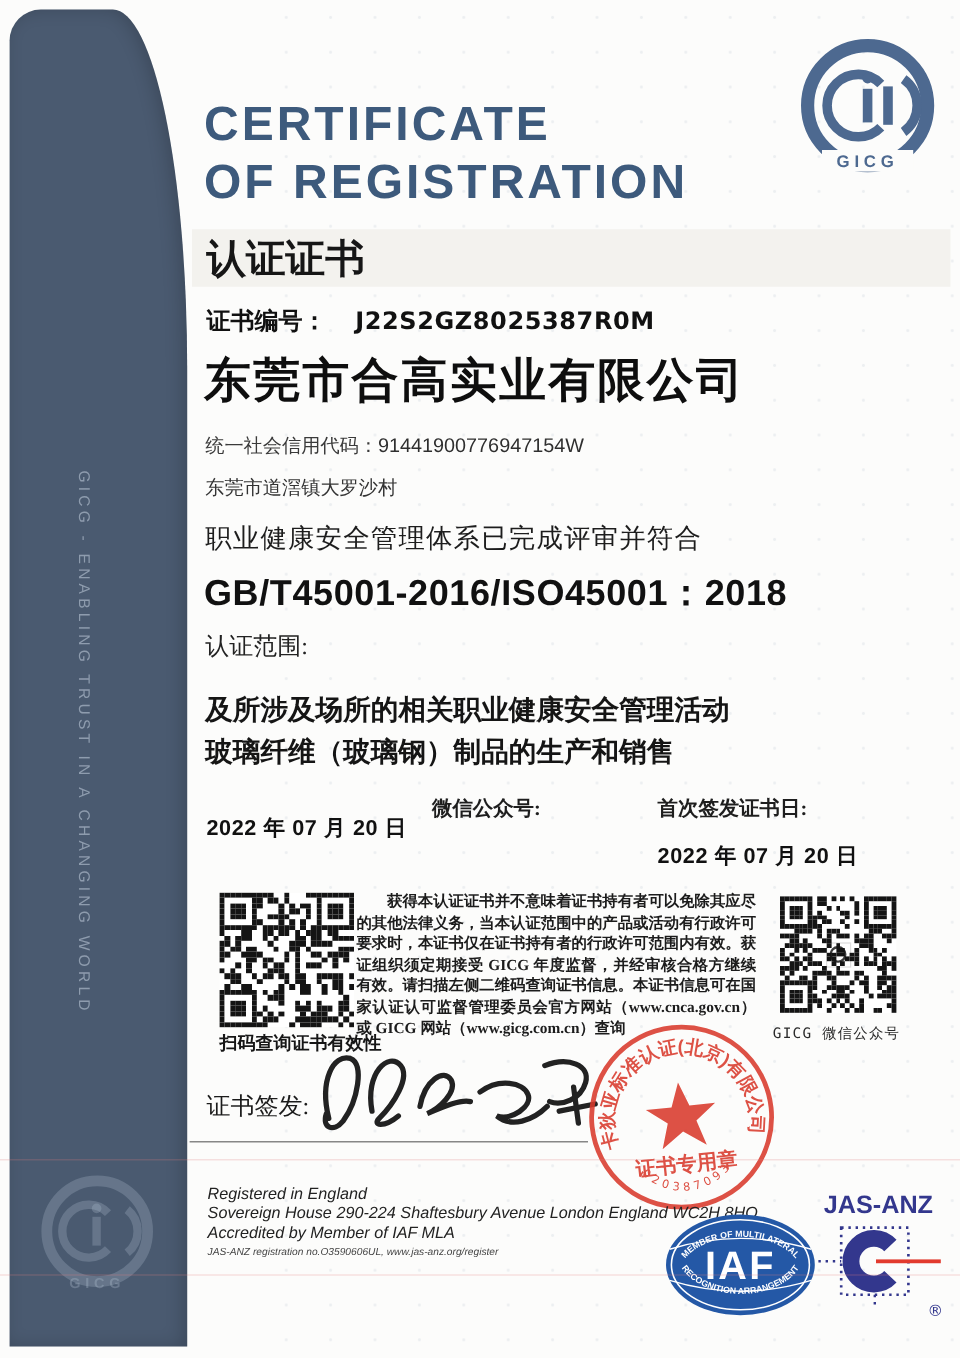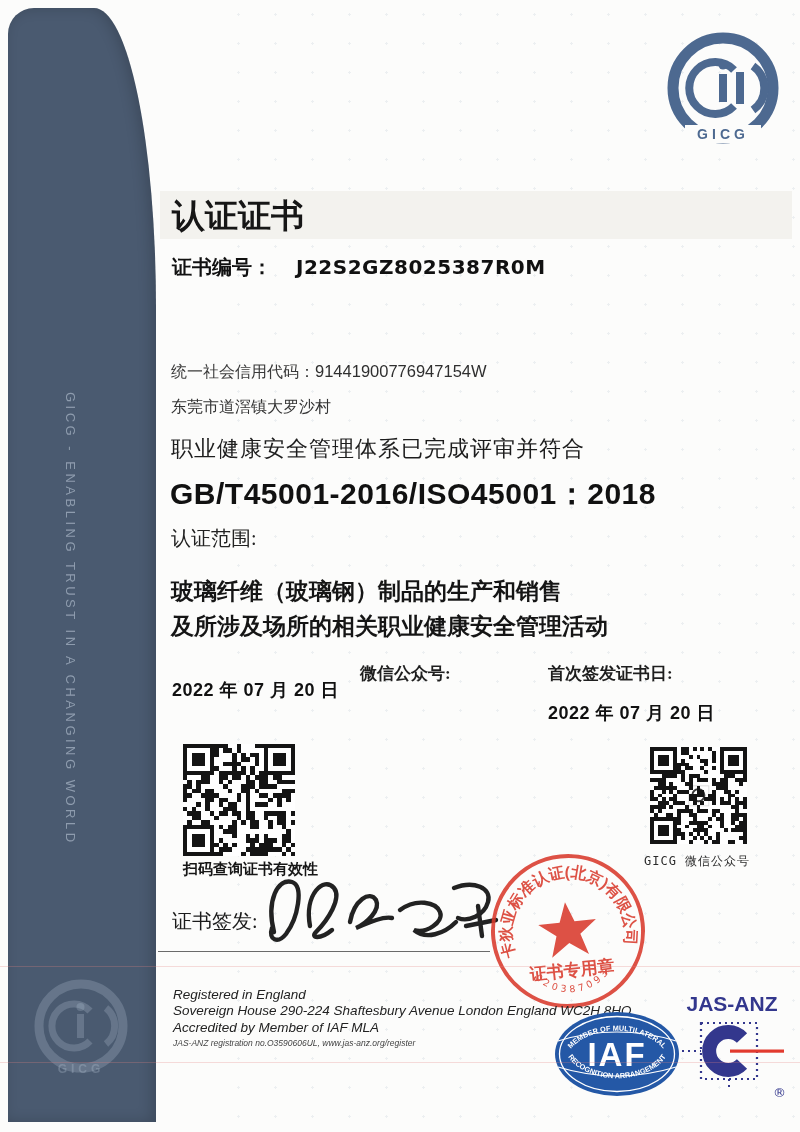--- a/index.html
+++ b/index.html
@@ -112,37 +112,42 @@
       <path d="M 81,42 A 26,26 0 1 0 81,78" stroke-width="8"></path>
       <rect x="66" y="46" width="8" height="28" fill="#4d6990" stroke="none"></rect>
       <circle cx="70" cy="37" r="4.5" fill="#4d6990" stroke="none"></circle>
       <path d="M 100,38 A 27,27 0 0 1 100,82" stroke-width="8"></path>
       <rect x="83" y="44" width="8" height="32" fill="#4d6990" stroke="none"></rect>
     </g>
     <rect x="32" y="97" width="76" height="18" fill="#fcfcfb"></rect>
     <text x="70" y="111" text-anchor="middle" font-size="14" font-weight="bold" letter-spacing="4" fill="#4d6990" font-family="Liberation Sans, sans-serif">GICG</text>
   </svg>
 
+  <div class="title-en">
+    <div>CERTIFICATE</div>
+    <div>OF REGISTRATION</div>
+  </div>
   <div class="title-band"></div>
   <div class="title-cn">认证证书</div>
 
   <div class="row-certno">
     <span>证书编号：</span><span class="num">J22S2GZ8025387R0M</span>
   </div>
 
+  <div class="company">东莞市合高实业有限公司</div>
   <div class="credit">
     <span>统一社会信用代码：</span><span class="code">91441900776947154W</span>
   </div>
   <div class="address">东莞市道滘镇大罗沙村</div>
   <div class="statement">职业健康安全管理体系已完成评审并符合</div>
   <div class="standard">GB/T45001-2016/ISO45001：2018</div>
   <div class="scope-label">认证范围:</div>
   <div class="scope">
+    <div>及所涉及场所的相关职业健康安全管理活动</div>
     <div>玻璃纤维（玻璃钢）制品的生产和销售</div>
-    <div>及所涉及场所的相关职业健康安全管理活动</div>
   </div>
 
   <div class="dates">
     <div class="date-col">
       <div class="date-value">2022 年 07 月 20 日</div>
     </div>
     <div class="date-col">
       <div class="date-label">微信公众号:</div>
     </div>
     <div class="date-col">
@@ -465,20 +470,21 @@
       <div style="position: absolute; left: 32%; top: 96%; width: 4%; height: 4%; background: rgb(20, 20, 20);"></div>
       <div style="position: absolute; left: 52%; top: 96%; width: 4%; height: 4%; background: rgb(20, 20, 20);"></div>
       <div style="position: absolute; left: 60%; top: 96%; width: 4%; height: 4%; background: rgb(20, 20, 20);"></div>
       <div style="position: absolute; left: 64%; top: 96%; width: 4%; height: 4%; background: rgb(20, 20, 20);"></div>
       <div style="position: absolute; left: 68%; top: 96%; width: 4%; height: 4%; background: rgb(20, 20, 20);"></div>
       <div style="position: absolute; left: 72%; top: 96%; width: 4%; height: 4%; background: rgb(20, 20, 20);"></div>
       <div style="position: absolute; left: 88%; top: 96%; width: 4%; height: 4%; background: rgb(20, 20, 20);"></div>
       <div style="position: absolute; left: 96%; top: 96%; width: 4%; height: 4%; background: rgb(20, 20, 20);"></div>
     </div>
   <div class="qr-caption-left">扫码查询证书有效性</div>
+  <div class="notice">获得本认证证书并不意味着证书持有者可以免除其应尽的其他法律义务，当本认证范围中的产品或活动有行政许可要求时，本证书仅在证书持有者的行政许可范围内有效。获证组织须定期接受 GICG 年度监督，并经审核合格方继续有效。请扫描左侧二维码查询证书信息。本证书信息可在国家认证认可监督管理委员会官方网站（www.cnca.gov.cn）或 GICG 网站（www.gicg.com.cn）查询</div>
   <div class="qr qr-right" id="qr-right">
     <div class="qr-center-logo">
         <span></span>
       </div>
   <div style="position: absolute; left: 0%; top: 0%; width: 4%; height: 4%; background: rgb(20, 20, 20);"></div>
       <div style="position: absolute; left: 4%; top: 0%; width: 4%; height: 4%; background: rgb(20, 20, 20);"></div>
       <div style="position: absolute; left: 8%; top: 0%; width: 4%; height: 4%; background: rgb(20, 20, 20);"></div>
       <div style="position: absolute; left: 12%; top: 0%; width: 4%; height: 4%; background: rgb(20, 20, 20);"></div>
       <div style="position: absolute; left: 16%; top: 0%; width: 4%; height: 4%; background: rgb(20, 20, 20);"></div>
       <div style="position: absolute; left: 20%; top: 0%; width: 4%; height: 4%; background: rgb(20, 20, 20);"></div>

